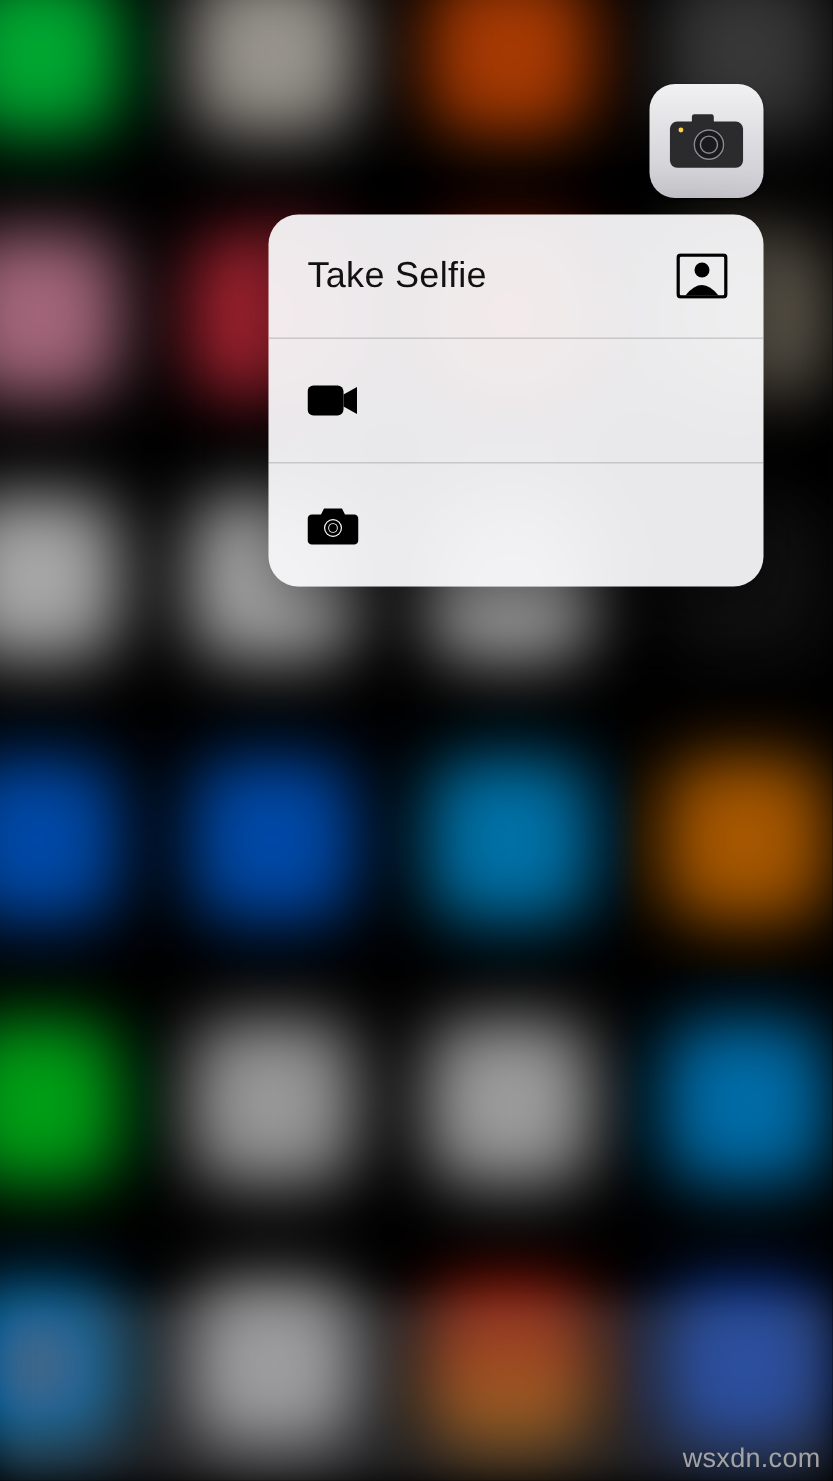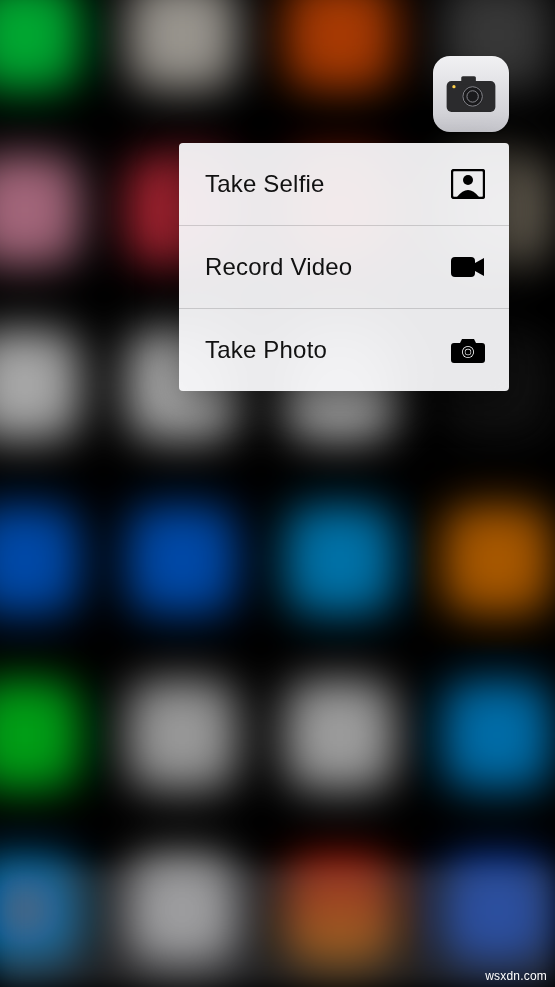--- a/index.html
+++ b/index.html
@@ -64,21 +64,21 @@
     justify-content: center;
   }
   .app-icon svg { width: 52px; height: 40px; }
 
   
   .menu {
     position: absolute;
     top: 143px;
     right: 46px;
     width: 330px;
-    border-radius: 4px;
+    border-radius: 20px;
     background: rgba(248,248,250,0.94);
     box-shadow: 0 12px 40px rgba(0,0,0,.45);
     backdrop-filter: blur(20px);
     overflow: hidden;
   }
   .menu-item {
     height: 82px;
     padding: 0 24px 0 26px;
     display: flex;
     align-items: center;
@@ -100,22 +100,22 @@
     align-items: center;
     justify-content: center;
   }
   .menu-item .mi-icon svg { width: 100%; height: 100%; }
 
   
   .watermark {
     position: absolute;
     bottom: 4px;
     right: 8px;
-    font-size: 12px;
-    color: #ffffff;
+    font-size: 18px;
+    color: #a3a3a3;
     font-family: Arial, sans-serif;
     letter-spacing: .2px;
   }
 </style>
 </head>
 <body>
 
 <div class="bg">
   <div class="blob" style="background:#0aff66"></div>
   <div class="blob" style="background:#e8e3db"></div>
@@ -168,32 +168,30 @@
     <span class="mi-icon">
       <svg viewBox="0 0 34 30">
         <rect x="1" y="1" width="32" height="28" rx="2" fill="none" stroke="#000" stroke-width="2.4"></rect>
         <circle cx="17" cy="11" r="5" fill="#000"></circle>
         <path d="M6 28 Q17 14 28 28 Z" fill="#000"></path>
       </svg>
     </span>
   </div>
 
   <div class="menu-item">
-    <span class="label">Record Video</span>
     <span class="mi-icon">
       <svg viewBox="0 0 34 24">
         <rect x="0" y="2" width="24" height="20" rx="4" fill="#000"></rect>
         <path d="M24 8 L33 3 V21 L24 16 Z" fill="#000"></path>
       </svg>
     </span>
   </div>
 
 
   <div class="menu-item">
-    <span class="label">Take Photo</span>
     <span class="mi-icon">
       <svg viewBox="0 0 34 26">
         <path d="M3 6 h6 l2 -4 h12 l2 4 h6 a3 3 0 0 1 3 3 v14 a3 3 0 0 1 -3 3 H3 a3 3 0 0 1 -3 -3 V9 a3 3 0 0 1 3 -3 Z" fill="#000"></path>
         <circle cx="17" cy="15" r="6" fill="#fff"></circle>
         <circle cx="17" cy="15" r="5.2" fill="#000"></circle>
         <circle cx="17" cy="15" r="3.2" fill="#fff"></circle>
         <circle cx="17" cy="15" r="2.6" fill="#000"></circle>
       </svg>
     </span>
   </div>

